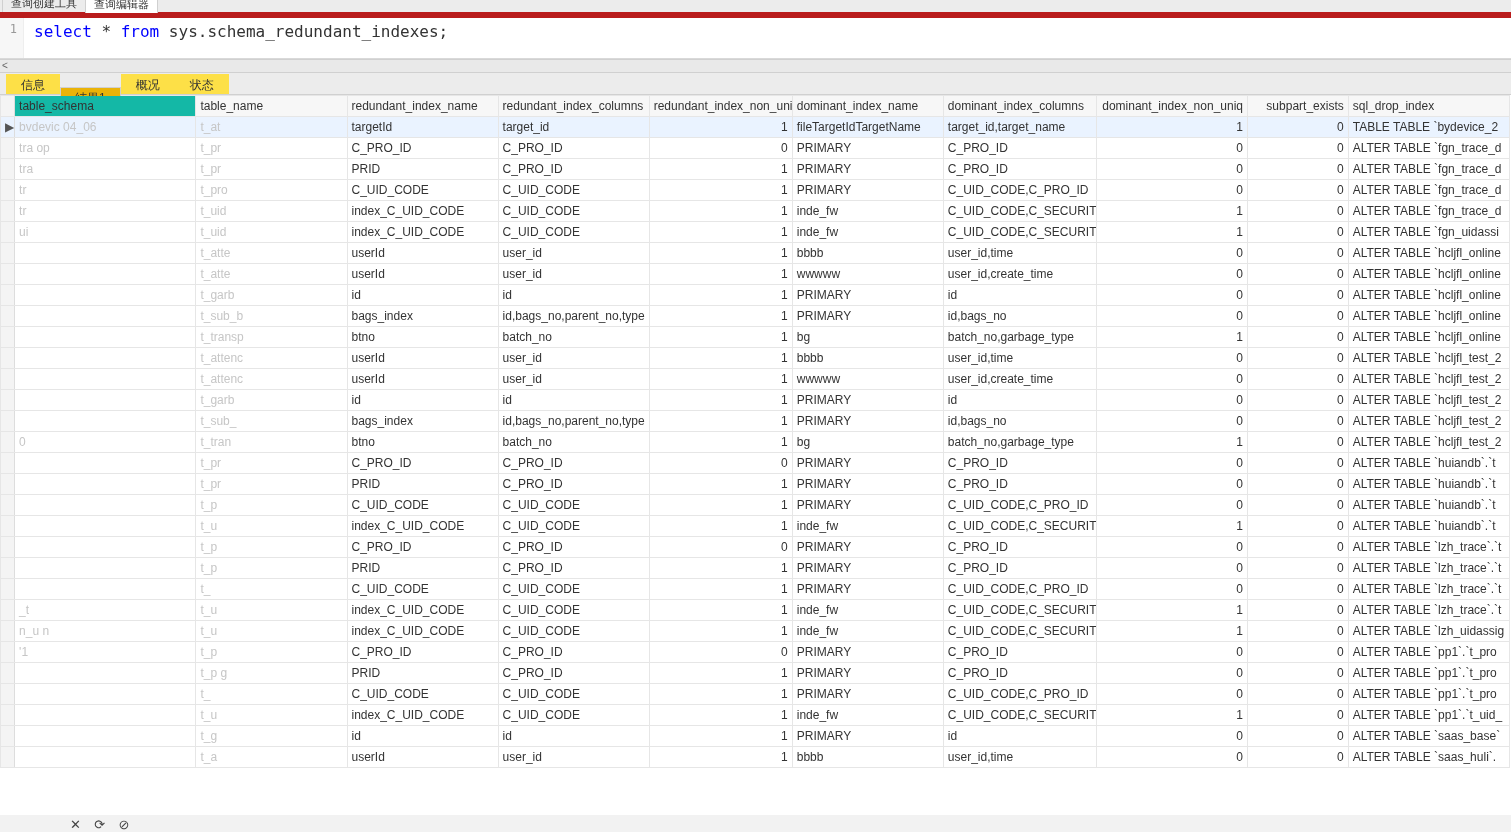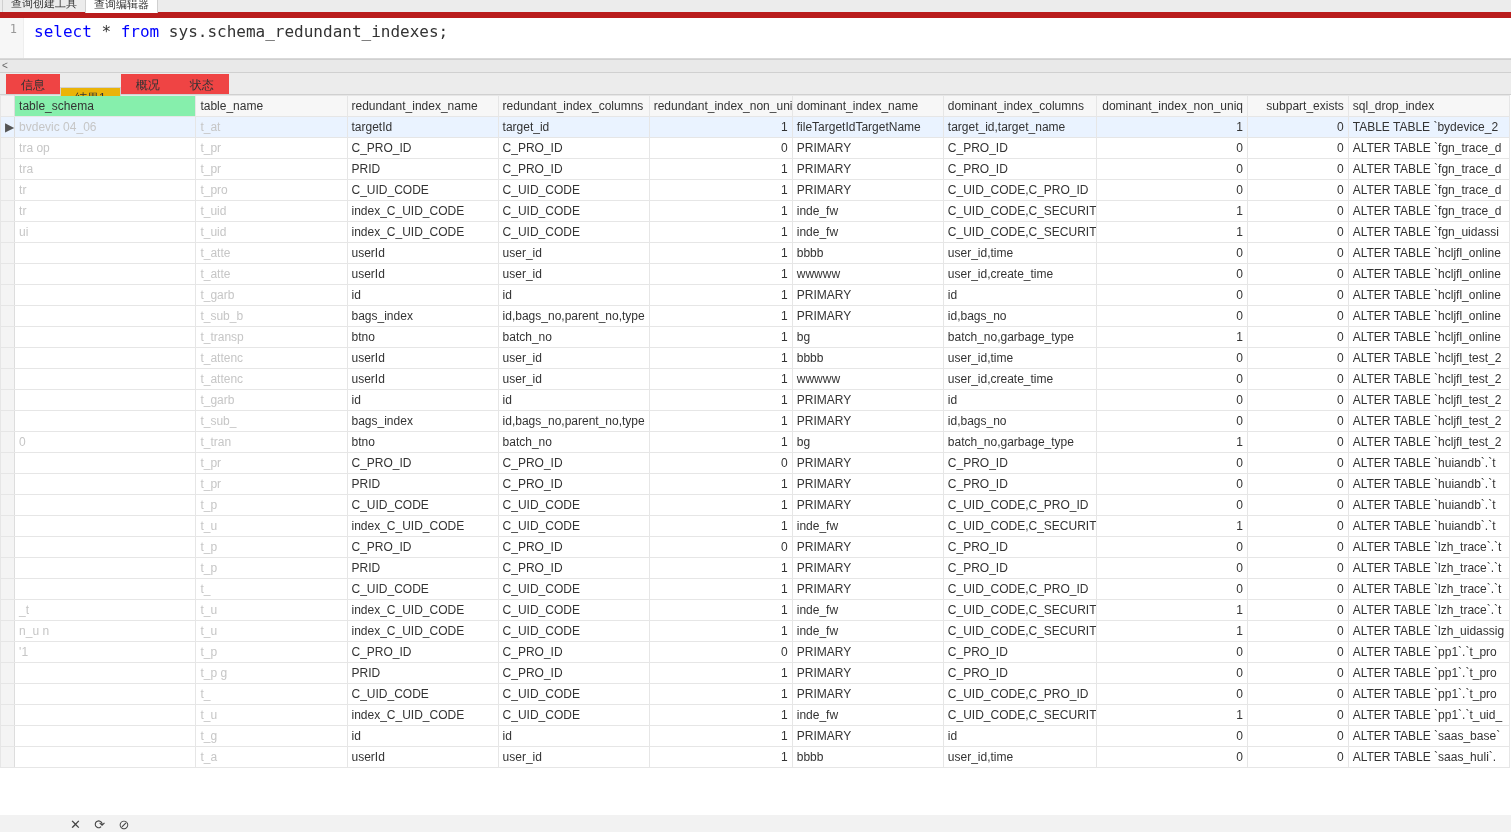--- a/index.html
+++ b/index.html
@@ -82,21 +82,21 @@
     background: #ececec;
     border-bottom: 1px solid #d0d0d0;
     padding-left: 6px;
   }
   .result-tab {
     height: 20px;
     line-height: 20px;
     padding: 0 14px;
     font-size: 12px;
     color: #333;
-    background: #ef4444;
+    background: #fde047;
     border: 1px solid transparent;
     border-bottom: none;
     cursor: default;
   }
   .result-tab.active {
     background: #eab308;
     border-color: #d0d0d0;
     position: relative;
     top: 13px;
   }
@@ -120,21 +120,21 @@
     white-space: nowrap;
     text-overflow: clip;
     vertical-align: middle;
   }
   th {
     background: #f7f7f7;
     font-weight: normal;
     text-align: left;
     position: sticky; top: 0;
   }
-  th.first-sel { background: #86efac; }
+  th.first-sel { background: #14b8a6; }
   .num { text-align: right; }
   tr.sel td { background: #eaf3ff; }
   .rowhdr {
     width: 14px;
     background: #f4f4f4;
     text-align: center;
     color: #555;
     border-right: 1px solid #ddd;
   }
   

